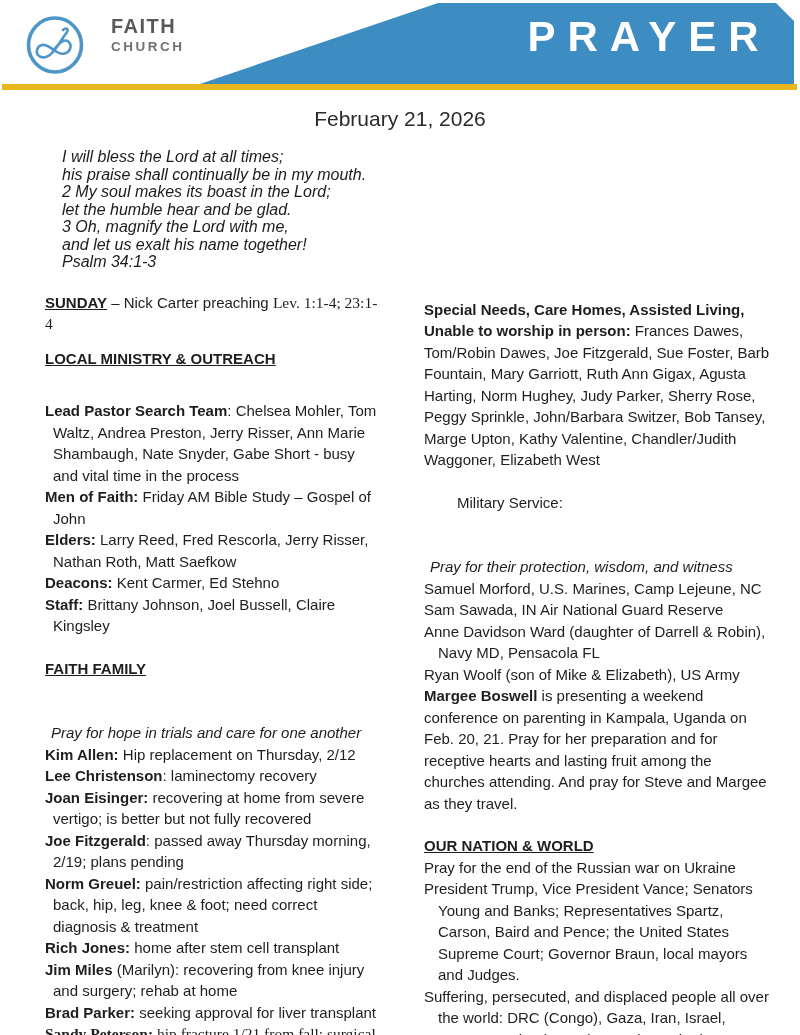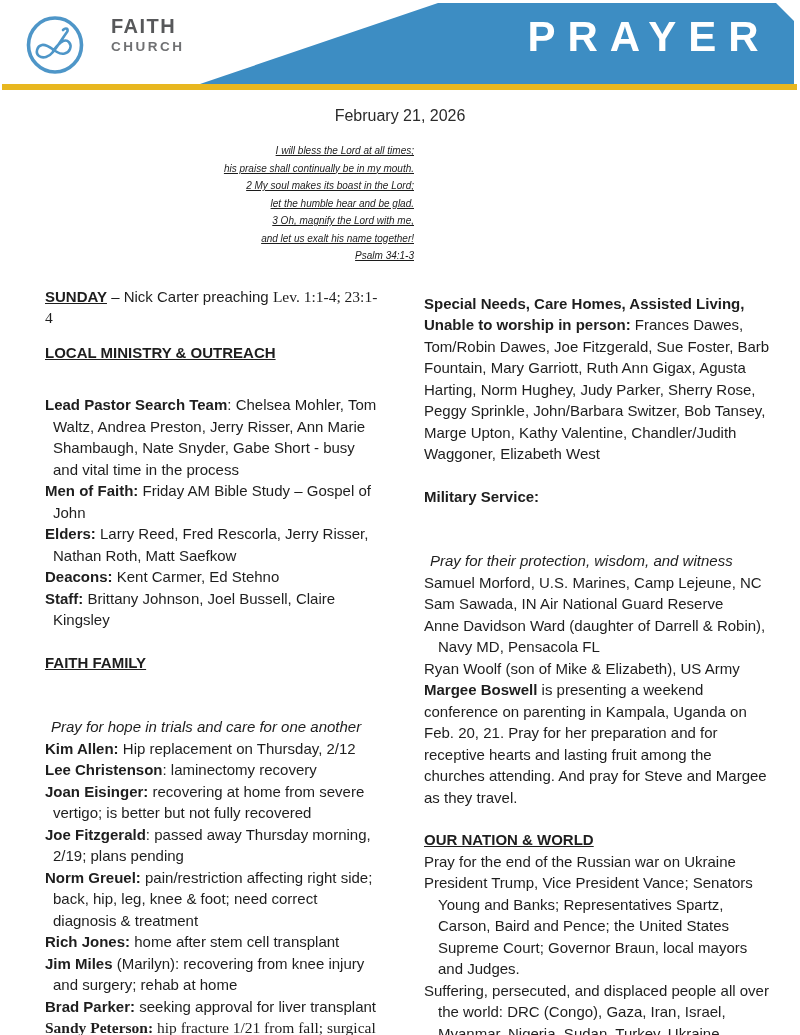--- a/index.html
+++ b/index.html
@@ -16,36 +16,36 @@
     font-size:42px;font-weight:700;letter-spacing:12px;color:#ffffff;
     text-indent:12px;white-space:nowrap;
   }
   .logo{position:absolute;left:22px;top:13px;}
   .brand{position:absolute;left:97px;top:16px;line-height:1;margin-left:14px;}
   .brand .faith{font-size:20px;font-weight:800;letter-spacing:1.5px;color:#57585a;}
   .brand .church{font-size:13.5px;font-weight:700;letter-spacing:2.5px;color:#707173;margin-top:4px;}
   .gold-bar{position:absolute;left:2px;right:3px;top:84px;height:6px;background:#e8b71f;}
   
   .intro{text-align:center;margin-top:16px;}
-  .date-line{font-size:16px;color:#2a2a2a;}
+  .date-line{font-size:21px;color:#2a2a2a;}
   .subtitle-line{font-size:15px;margin-top:7px;color:#2a2a2a;}
   .psalm{
-    margin:17px 0 0 62px;width:352px;text-align:right;
-    font-style:italic;font-size:10px;line-height:17.5px;color:#1c1c1c;text-decoration:underline;
+    margin:17px 0 0 62px;width:352px;text-align:left;
+    font-style:italic;font-size:16px;line-height:17.5px;color:#1c1c1c;
   }
   
   .columns{display:flex;align-items:flex-start;margin-top:21px;}
   .col-left{margin-left:45px;width:333px;font-size:15px;line-height:21.5px;}
   .col-right{margin-left:46px;width:350px;font-size:15px;line-height:21.5px;padding-top:7px;}
   p{margin:0;}
   .hang{padding-left:8px;text-indent:-8px;}
   .hang14{padding-left:14px;text-indent:-14px;}
   b{font-weight:700;}
   .hd{font-weight:700;text-decoration:underline;margin-top:11px;}
-  .bold-hd{font-weight:700;}
+  .bold-hd{font-weight:400;margin-left:33px;}
   .it{font-style:italic;margin-top:43px;}
   .serif{font-family:"Liberation Serif","DejaVu Serif",serif;font-size:15.5px;}
   .gap{margin-top:21px;}        
   .gap-after{margin-bottom:21px;}
   .indent6{padding-left:6px;}
 </style>
 </head>
 <body>
 
 <div class="header">

